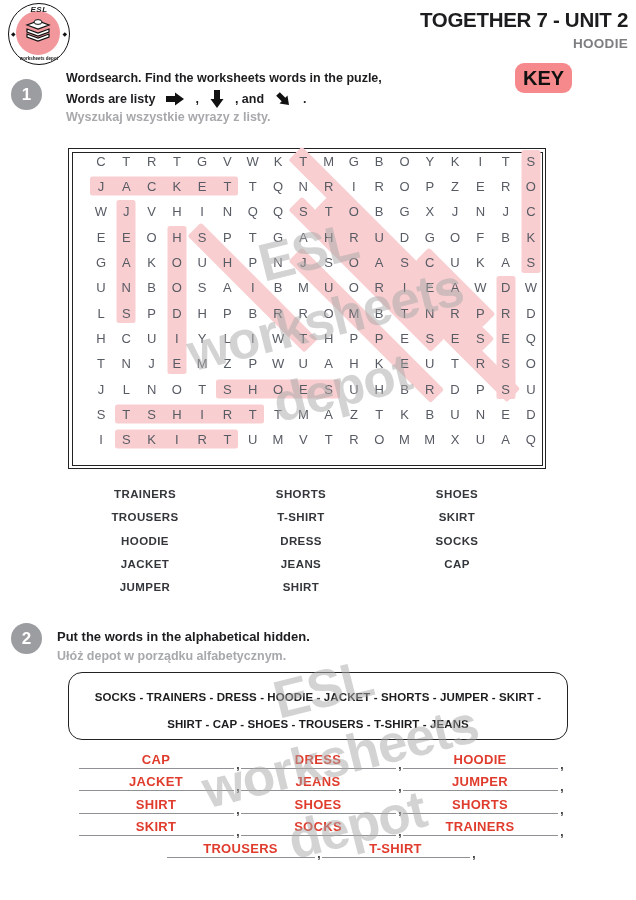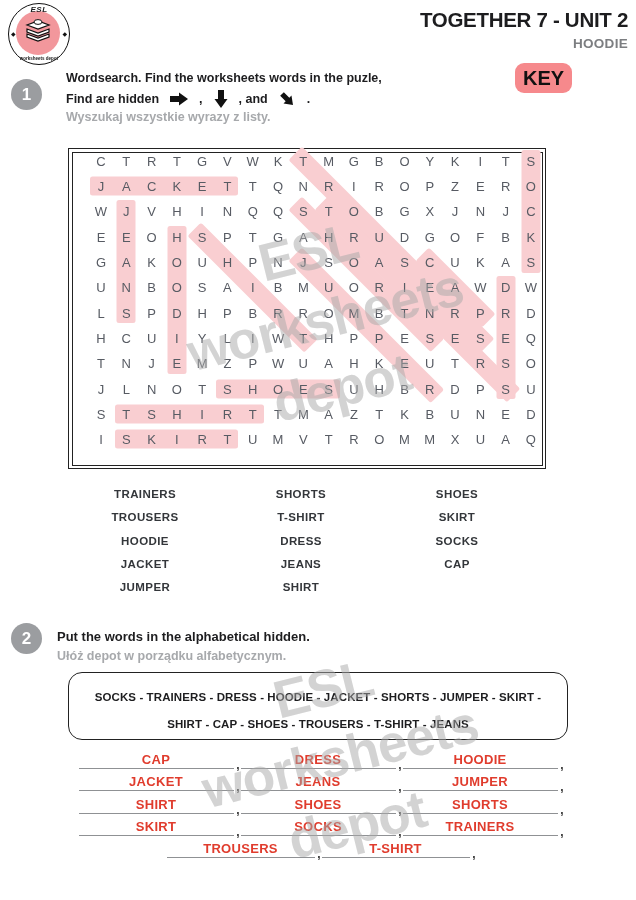--- a/index.html
+++ b/index.html
@@ -90,21 +90,21 @@
   <span class="logo-bottom">worksheets depot</span>
 </div>
 
 <div class="abs title">TOGETHER 7 - UNIT 2</div>
 <div class="abs subtitle">HOODIE</div>
 <div class="abs key-badge">KEY</div>
 
 <div class="abs num-circle c1">1</div>
 <div class="abs instr-b l1">Wordsearch. Find the worksheets words in the puzle,</div>
 <div class="abs instr-b l2">
-  <span>Find are hidden</span>
+  <span>Words are listy</span>
   <svg class="arrow-svg" width="20" height="16" viewBox="0 0 20 16">
     <path d="M1 5 H10 V1.5 L19 8 L10 14.5 V11 H1 Z" fill="#111"></path>
   </svg>
   <span>,</span>
   <svg class="arrow-svg" width="16" height="20" viewBox="0 0 16 20">
     <path d="M5 1 V10 H1.5 L8 19 L14.5 10 H11 V1 Z" fill="#111"></path>
   </svg>
   <span>, and</span>
   <svg class="arrow-svg" width="19" height="19" viewBox="0 0 22 22">
     <g transform="rotate(45 11 11)">

